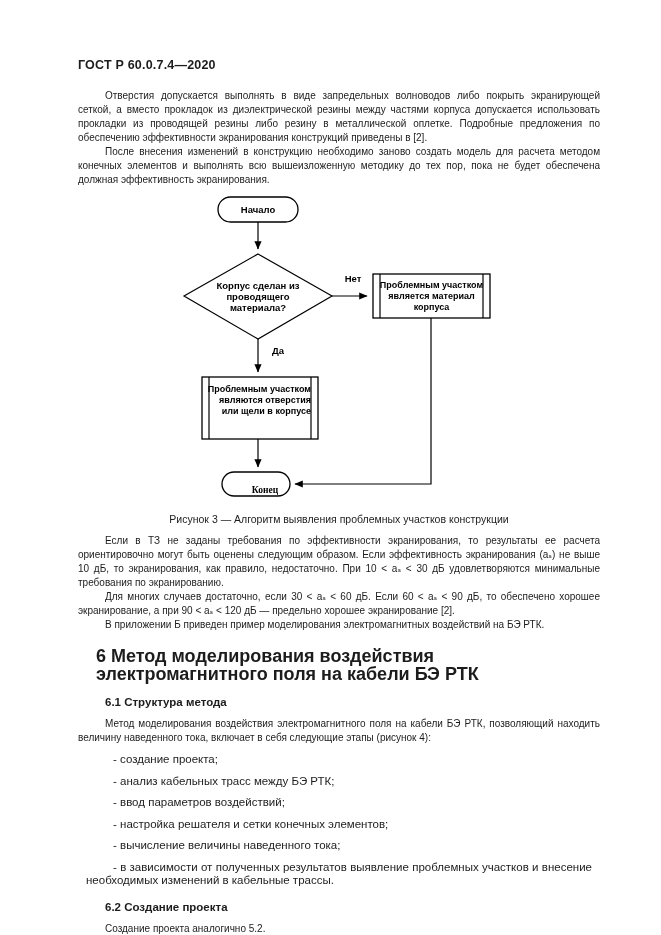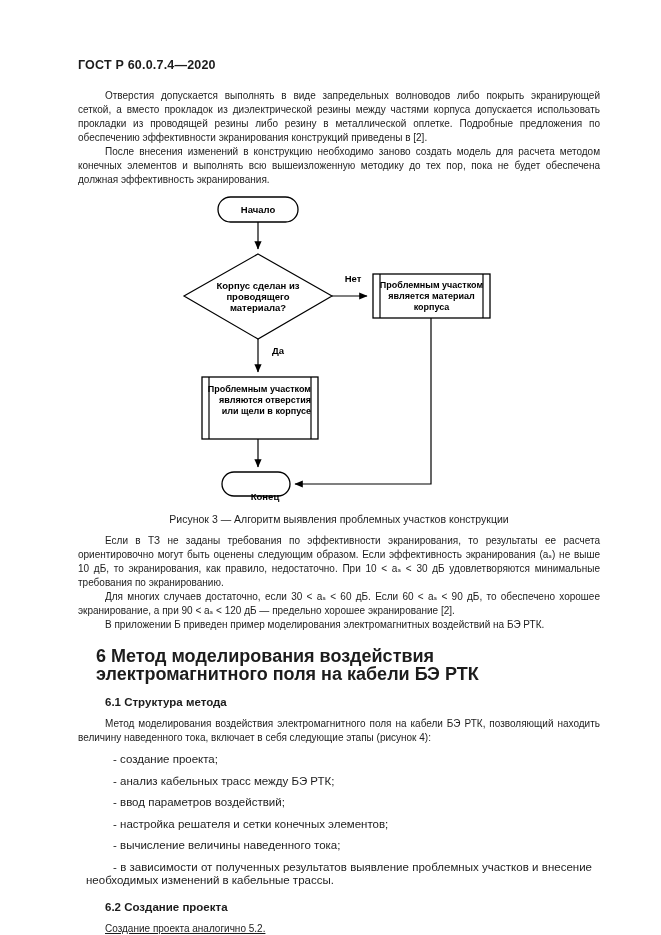--- a/index.html
+++ b/index.html
@@ -18,32 +18,32 @@
   .fc-label {
     position:absolute; font-size:9.5px; font-weight:bold; line-height:11px;
     text-align:center; color:#000;
   }
   .fc-start  { left:53px;  top:1px;   width:80px;  height:25px; display:flex; align-items:center; justify-content:center; }
   .fc-decision { left:48px; top:84px; width:90px; }
   .fc-no     { left:170px; top:77px;  width:36px; }
   .fc-yes    { left:98px;  top:149px; width:30px; }
   .fc-box-right { left:210px; top:84px;  width:113px; font-size:9px; line-height:11px; }
   .fc-box-left  { left:40px;  top:188px; width:106px; font-size:9px; line-height:11px;text-align:right; }
-  .fc-end    { left:57px; top:288px; width:86px; height:24px; display:flex; align-items:center; justify-content:center; }
+  .fc-end    { left:57px; top:282px; width:86px; height:24px; display:flex; align-items:center; justify-content:center;font-family:Liberation Serif, serif; }
   .fig-caption { font-size:10.5px; text-align:center; margin:13px 0 9px 0; }
   
   h1.sec-title {
     font-size:18px; line-height:17.5px; font-weight:bold;
     margin:16px 0 13px 18px; max-width:502px;
   }
   h2.sub-title { font-size:11.5px; font-weight:bold; margin:13px 0 0 27px; }
   p.body.after-sub { margin-top:9px; }
   p.list-item { font-size:11.5px; line-height:13.5px; text-align:justify; text-indent:27px; margin:8px; }
   .page-number { font-size:11.5px; margin-top:13px; }
-  .mt6 { margin-top:6px;text-decoration:underline; }
+  .mt6 { margin-top:6px; }
 </style>
 </head>
 <body>
 
 <div class="page">
 
   <div class="doc-header">ГОСТ Р 60.0.7.4—2020</div>
 
   <p class="body">Отверстия допускается выполнять в виде запредельных волноводов либо покрыть экранирующей сеткой, а вместо прокладок из диэлектрической резины между частями корпуса допускается использовать прокладки из проводящей резины либо резину в металлической оплетке. Подробные предложения по обеспечению эффективности экранирования конструкций приведены в [2].</p>
   <p class="body">После внесения изменений в конструкцию необходимо заново создать модель для расчета методом конечных элементов и выполнять всю вышеизложенную методику до тех пор, пока не будет обеспечена должная эффективность экранирования.</p>

